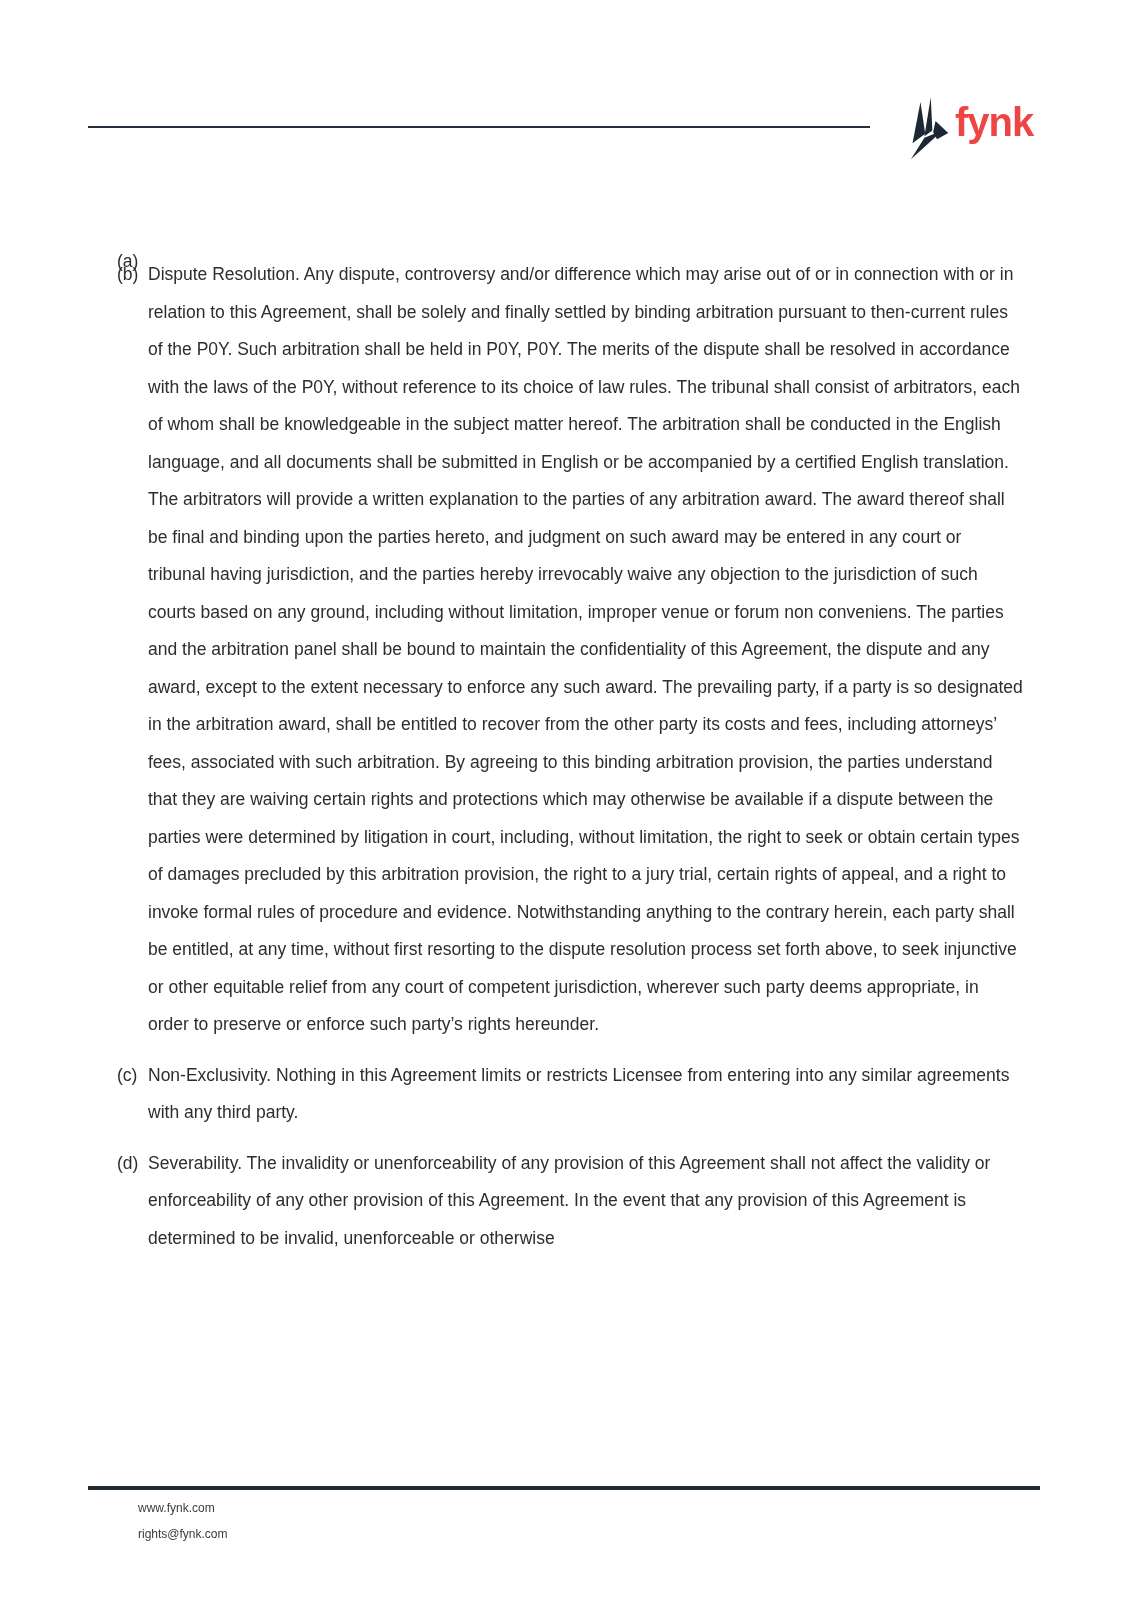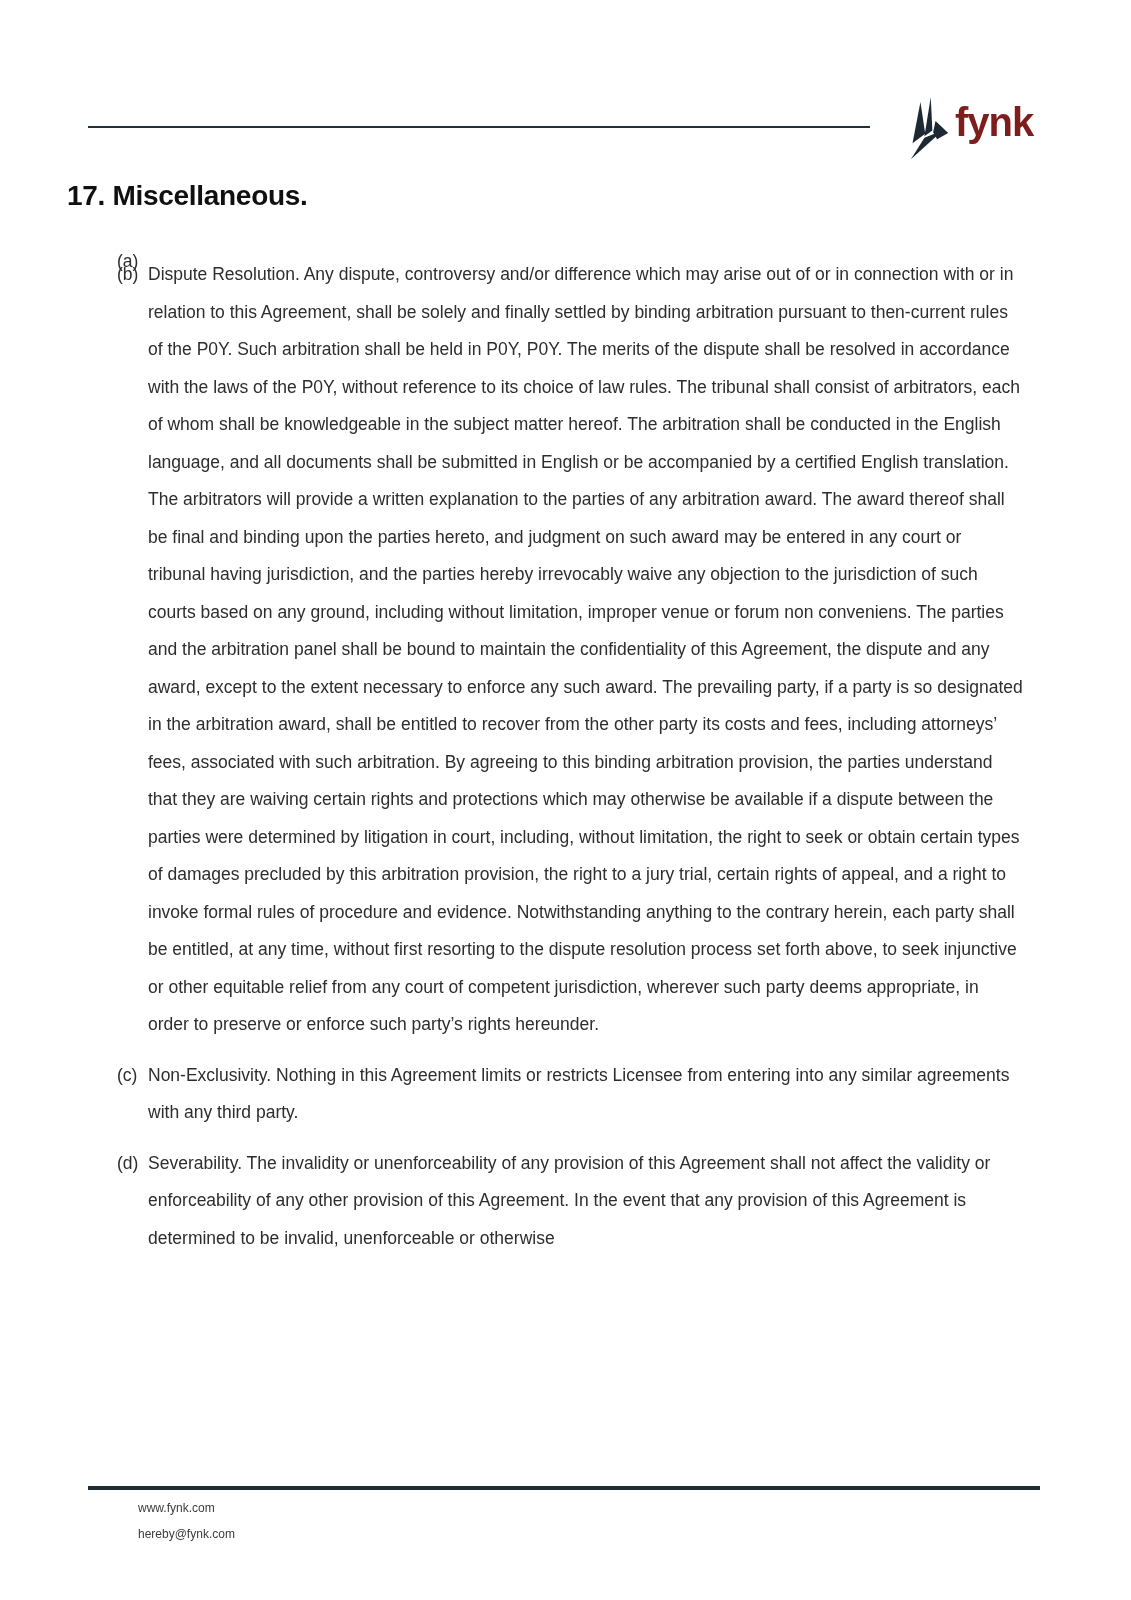--- a/index.html
+++ b/index.html
@@ -38,21 +38,21 @@
     top: 1px;
     display: block;
   }
   .wordmark {
     position: absolute;
     left: 52px;
     top: 6px;
     font-size: 40px;
     font-weight: 700;
     letter-spacing: -1px;
-    color: #7f1d1d;
+    color: #ef4444;
     line-height: 1;
   }
   
   .heading {
     position: absolute;
     left: 67px;
     top: 180px;
     margin: 0;
     font-size: 28px;
     font-weight: 700;
@@ -109,21 +109,20 @@
       <g fill="#1c2834">
         <polygon points="22,6 28,46 12,58"></polygon>
         <polygon points="35,0 37,42 27,49"></polygon>
         <polygon points="27,51 50,42 10,78"></polygon>
         <polygon points="41,30 57,45 43,53 38,44"></polygon>
       </g>
     </svg>
     <span class="wordmark">fynk</span>
   </div>
 
-  <h1 class="heading">17. Miscellaneous.</h1>
 
   <div class="clauses">
     <div class="clause">
       <span class="marker">(a)</span>
     </div>
     <div class="clause">
       <span class="marker">(b)</span>
       <span class="ctext">Dispute Resolution. Any dispute, controversy and/or difference which may arise out of or in connection with or in relation to this Agreement, shall be solely and finally settled by binding arbitration pursuant to then-current rules of the P0Y. Such arbitration shall be held in P0Y, P0Y. The merits of the dispute shall be resolved in accordance with the laws of the P0Y, without reference to its choice of law rules. The tribunal shall consist of arbitrators, each of whom shall be knowledgeable in the subject matter hereof. The arbitration shall be conducted in the English language, and all documents shall be submitted in English or be accompanied by a certified English translation. The arbitrators will provide a written explanation to the parties of any arbitration award. The award thereof shall be final and binding upon the parties hereto, and judgment on such award may be entered in any court or tribunal having jurisdiction, and the parties hereby irrevocably waive any objection to the jurisdiction of such courts based on any ground, including without limitation, improper venue or forum non conveniens. The parties and the arbitration panel shall be bound to maintain the confidentiality of this Agreement, the dispute and any award, except to the extent necessary to enforce any such award. The prevailing party, if a party is so designated in the arbitration award, shall be entitled to recover from the other party its costs and fees, including attorneys’ fees, associated with such arbitration. By agreeing to this binding arbitration provision, the parties understand that they are waiving certain rights and protections which may otherwise be available if a dispute between the parties were determined by litigation in court, including, without limitation, the right to seek or obtain certain types of damages precluded by this arbitration provision, the right to a jury trial, certain rights of appeal, and a right to invoke formal rules of procedure and evidence. Notwithstanding anything to the contrary herein, each party shall be entitled, at any time, without first resorting to the dispute resolution process set forth above, to seek injunctive or other equitable relief from any court of competent jurisdiction, wherever such party deems appropriate, in order to preserve or enforce such party’s rights hereunder.</span>
     </div>
     <div class="clause">
@@ -132,16 +131,16 @@
     </div>
     <div class="clause">
       <span class="marker">(d)</span>
       <span class="ctext">Severability. The invalidity or unenforceability of any provision of this Agreement shall not affect the validity or enforceability of any other provision of this Agreement. In the event that any provision of this Agreement is determined to be invalid, unenforceable or otherwise</span>
     </div>
   </div>
 
   <div class="footer-rule"></div>
   <div class="footer-lines">
     <div>www.fynk.com</div>
-    <div>hereby@fynk.com</div>
+    <div>rights@fynk.com</div>
   </div>
 
 </div>
 
 </body></html>

